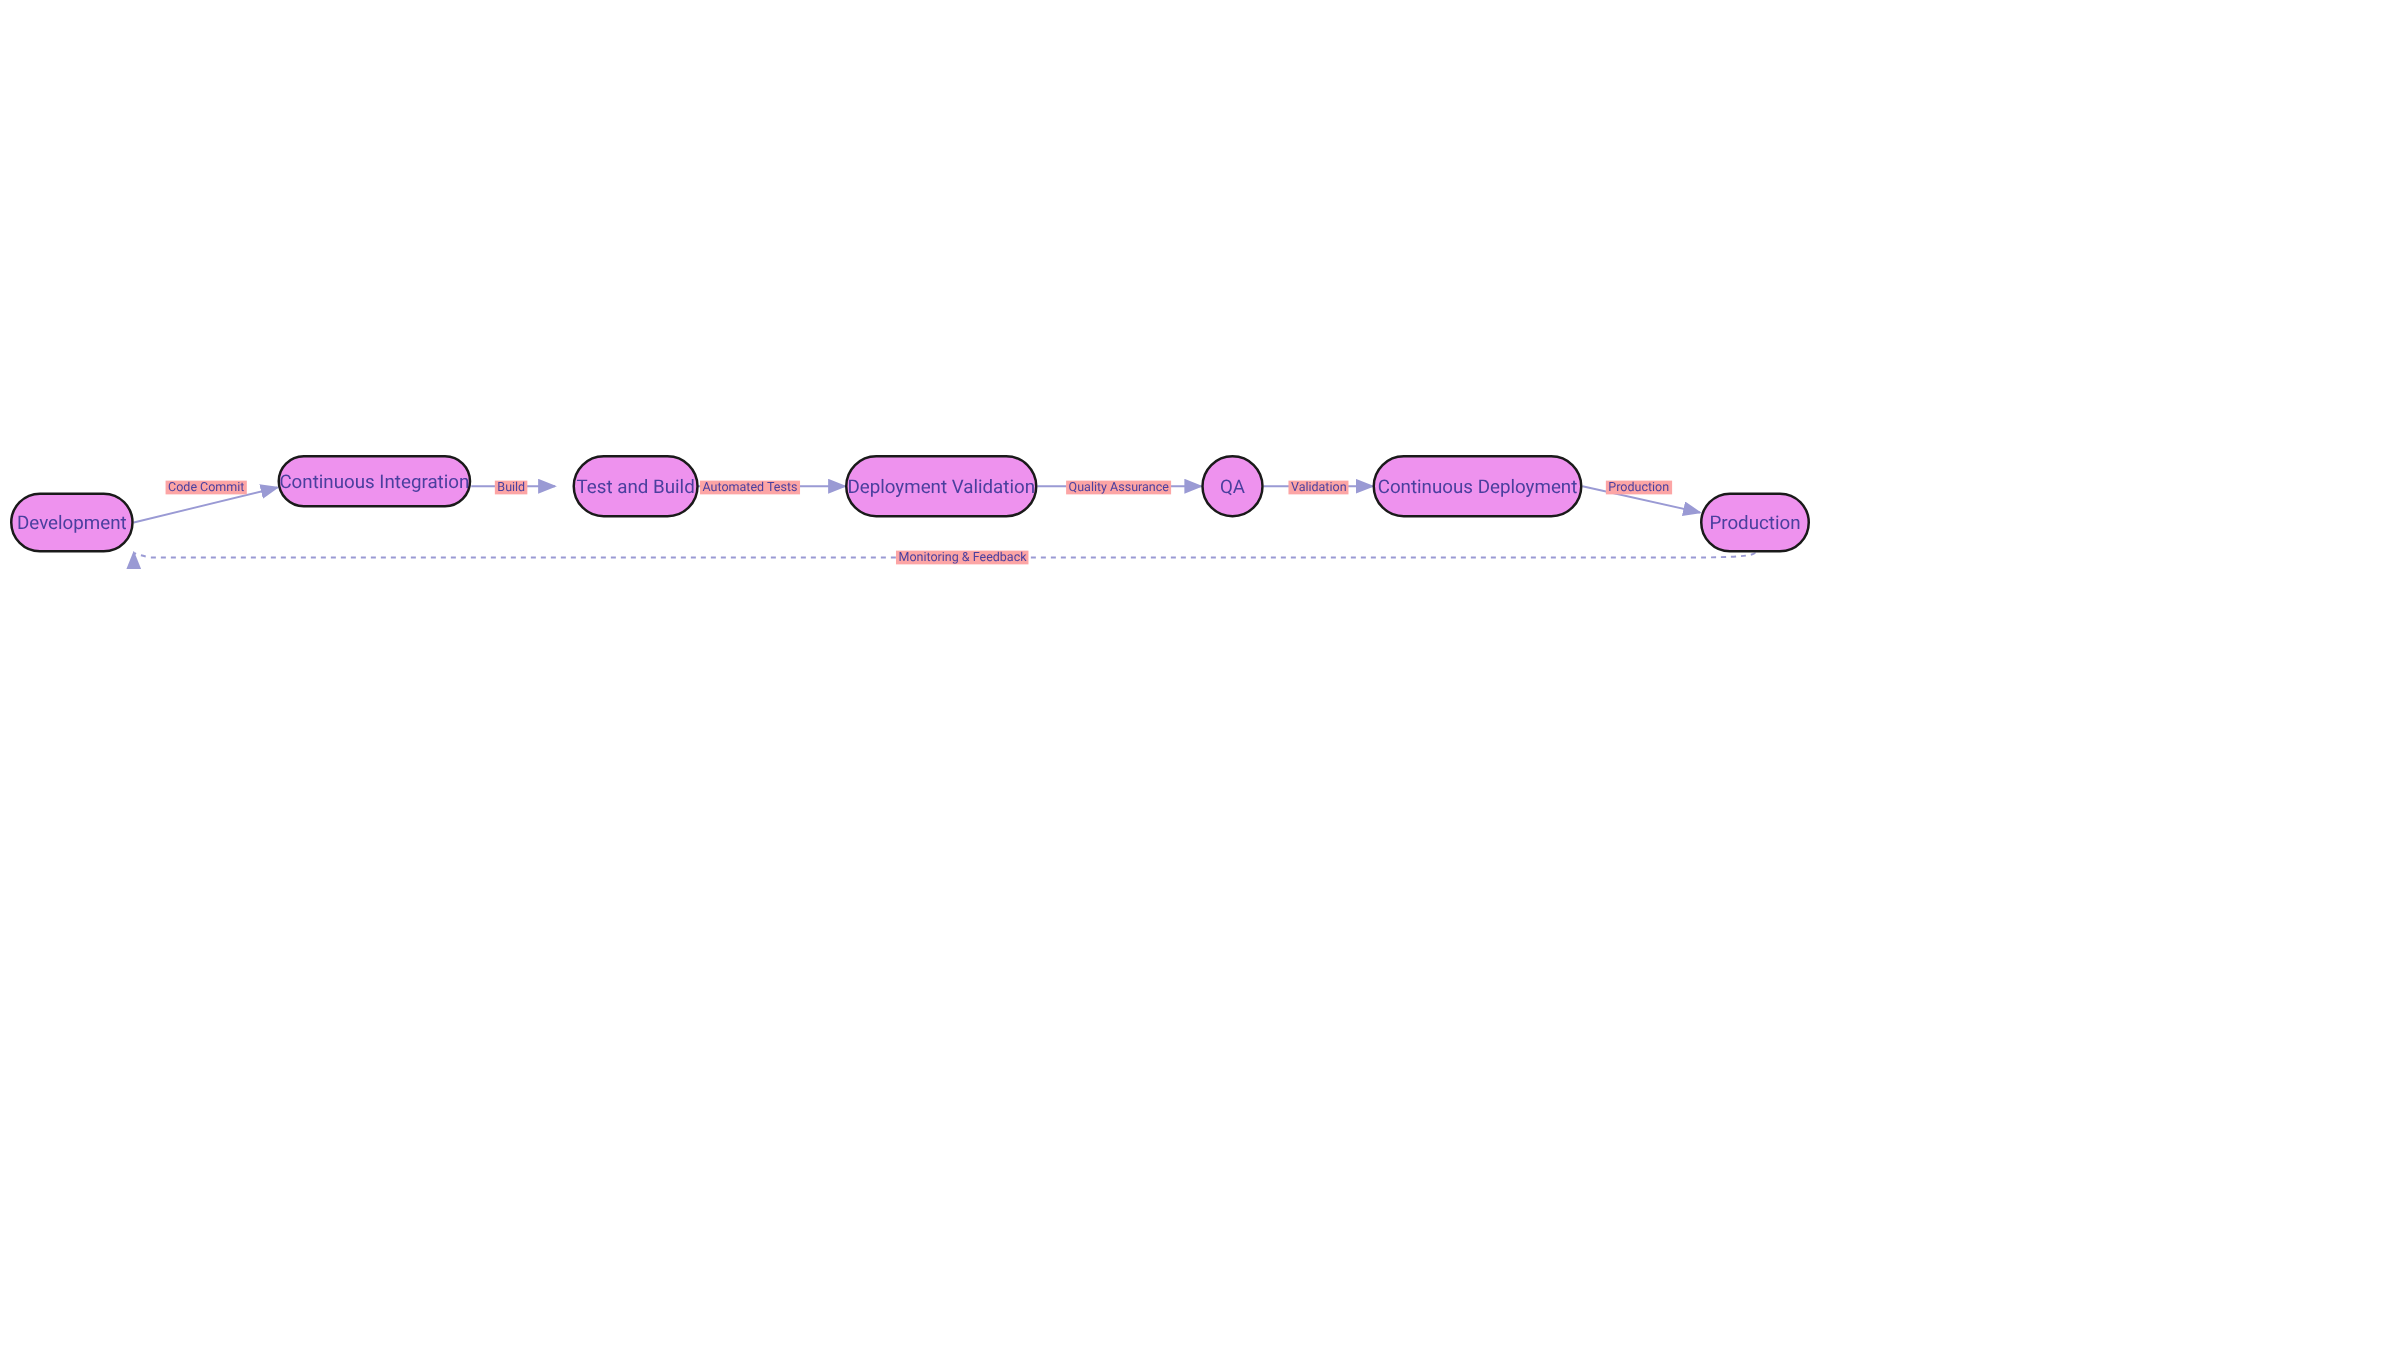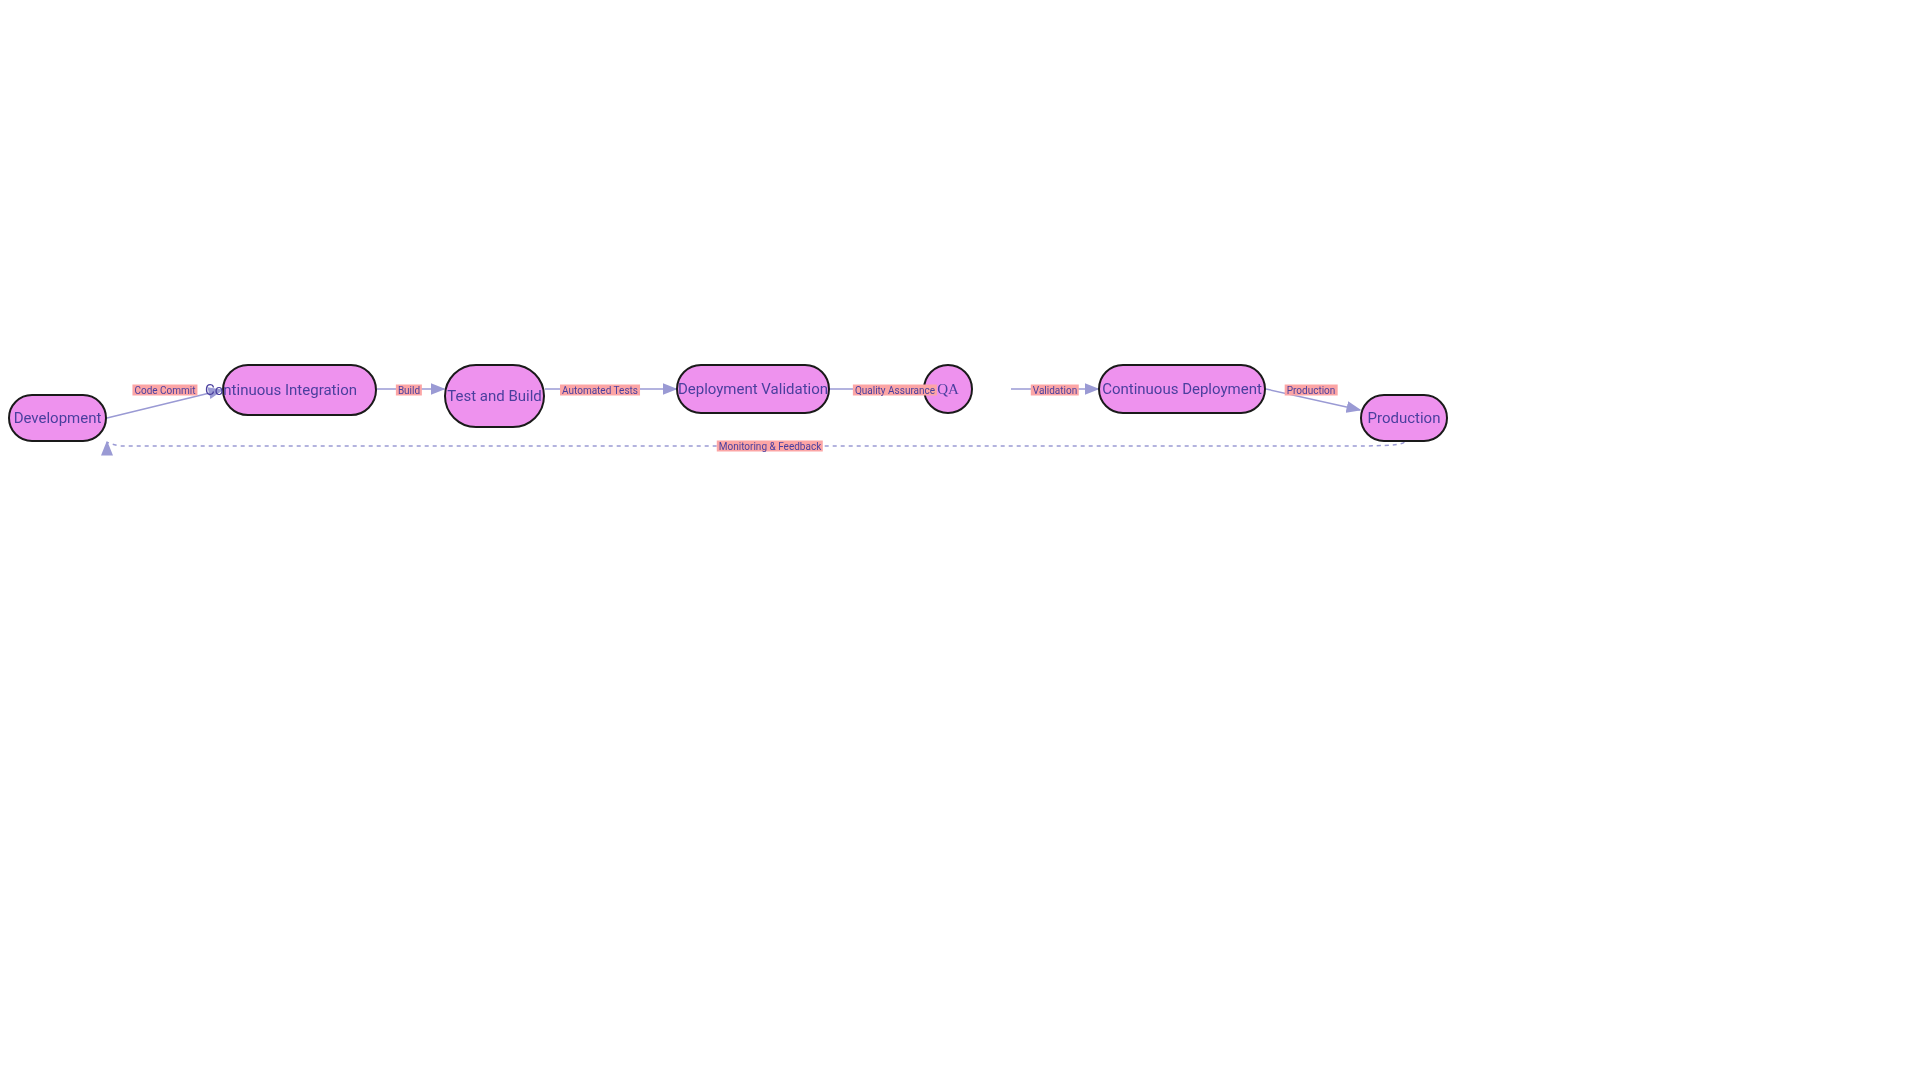--- a/index.html
+++ b/index.html
@@ -72,33 +72,33 @@
 
     <line x1="1266" y1="389" x2="1360" y2="410" stroke="#9a9ad4" stroke-width="1.5" marker-end="url(#arrowhead)"></line>
 
     <path d="M 1404 442 Q 1404 446 1355 446 L 120 446 Q 107 443 107 442" stroke="#9a9ad4" stroke-width="1.5" fill="none" stroke-dasharray="4,4" marker-end="url(#arrowhead)"></path>
   </svg>
 
   <div class="node" style="left:8px; top:394px; width:99px; height:48px;">
     <span>Development</span>
   </div>
 
-  <div class="node" style="left:222px; top:364px; width:155px; height:52px;justify-content:flex-end;">
+  <div class="node" style="left:222px; top:364px; width:155px; height:42px;">
     <span>Continuous Integration</span>
   </div>
 
-  <div class="node" style="left:444px; top:364px; width:101px; height:64px;">
+  <div class="node" style="left:458px; top:364px; width:101px; height:50px;">
     <span>Test and Build</span>
   </div>
 
   <div class="node" style="left:676px; top:364px; width:154px; height:50px;">
     <span>Deployment Validation</span>
   </div>
 
-  <div class="node" style="left:923px; top:364px; width:50px; height:50px; padding:0;font-family:Liberation Serif, serif;">
+  <div class="node" style="left:961px; top:364px; width:50px; height:50px; padding:0;">
     <span>QA</span>
   </div>
 
   <div class="node" style="left:1098px; top:364px; width:168px; height:50px;">
     <span>Continuous Deployment</span>
   </div>
 
   <div class="node" style="left:1360px; top:394px; width:88px; height:48px;">
     <span>Production</span>
   </div>

